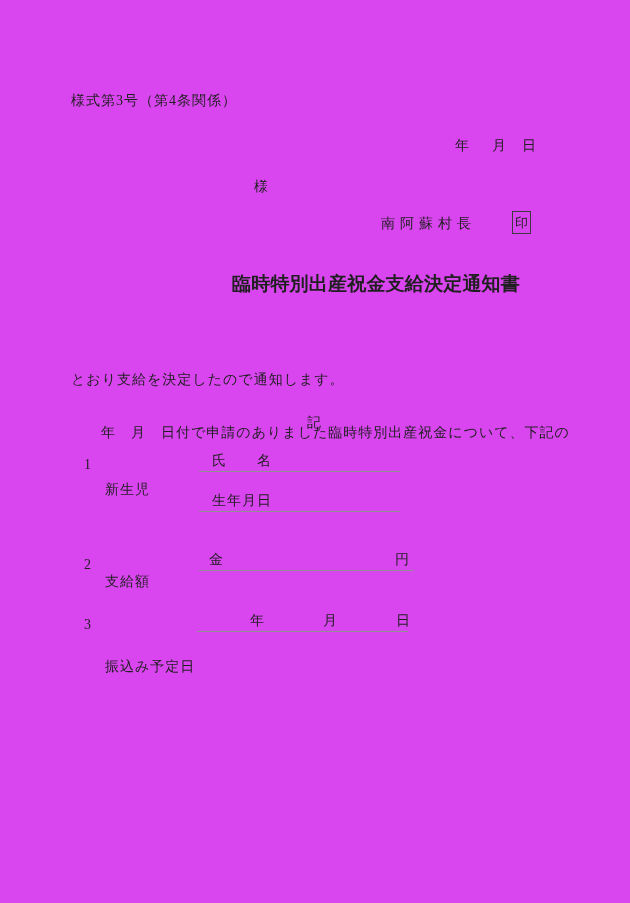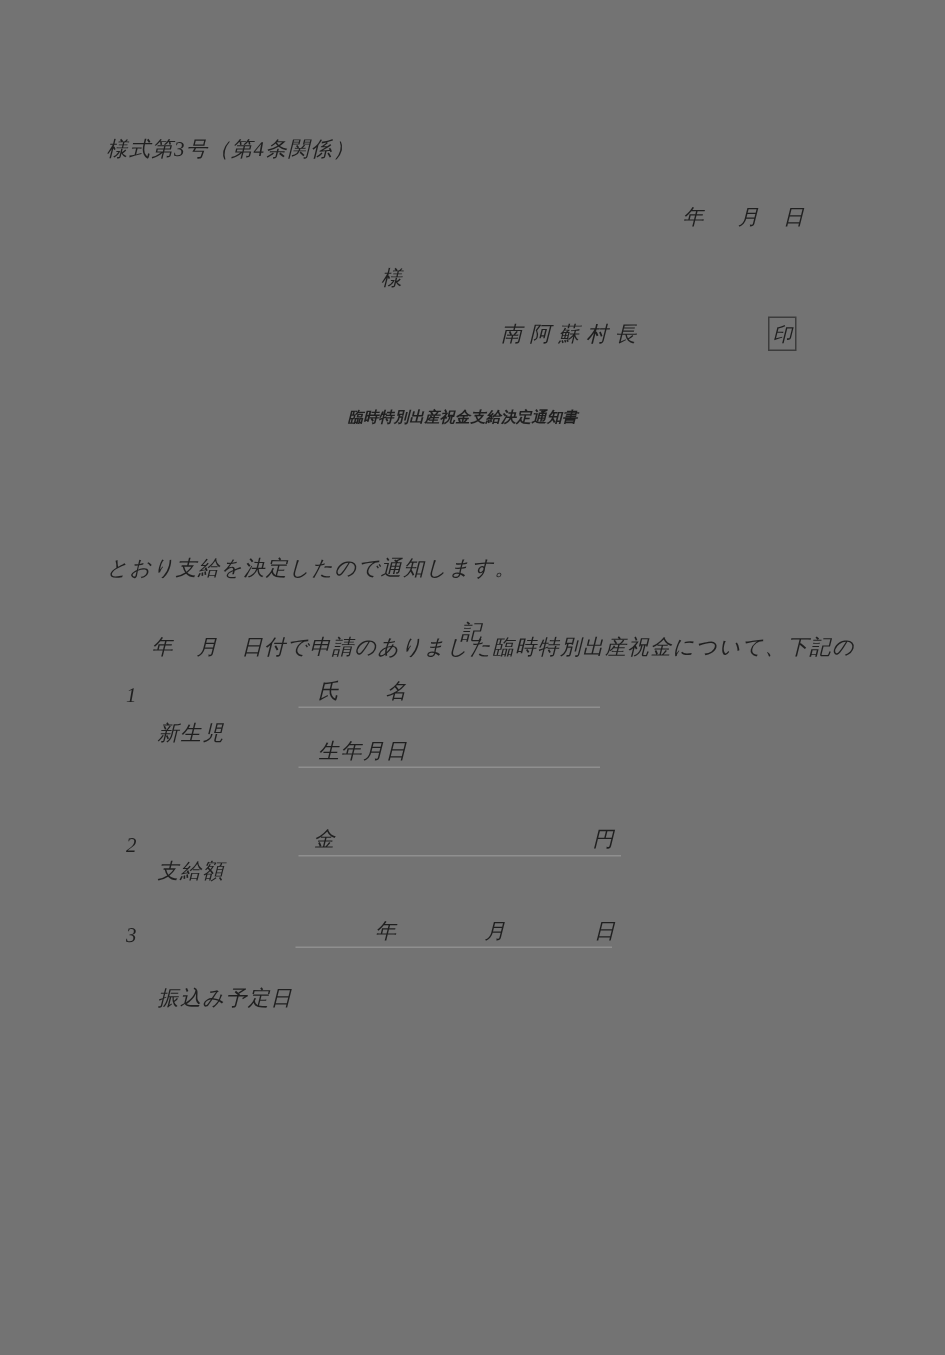--- a/index.html
+++ b/index.html
@@ -1,40 +1,39 @@
 <!DOCTYPE html>
 <html><head>
 <meta charset="utf-8">
 <style>
   html, body { margin:0; padding:0; background:#fcfcfc; }
   .page {
     position:relative;
     width:630px; height:903px;
-    background:#737373;
+    background:#d946ef;
     color:#1f1f1f;
     font-family:"Liberation Serif","DejaVu Serif",serif;
     font-size:14px;
     letter-spacing:1px;
     overflow:hidden;
-    font-style:italic;
   }
   .abs { position:absolute; white-space:pre; line-height:1.15; }
   .date-line { display:flex; align-items:flex-start; }
   .date-line .gap1 { margin-left:22px; }
   .date-line .gap2 { margin-left:15px; }
-  .sender { letter-spacing:5px; }
+  .sender { letter-spacing:5px;margin-left:47px; }
   .seal-box {
     position:absolute;
     width:19px; height:23px;
     border:1.5px solid #3c3c3c;
     display:flex; align-items:center; justify-content:center;
     font-size:13px; letter-spacing:0;
     box-sizing:border-box;
   }
-  .doc-title { font-weight:bold; font-size:10px; letter-spacing:0.2px; }
+  .doc-title { font-weight:bold; font-size:19px; letter-spacing:0.2px; }
   .body-text div { white-space:pre; line-height:21px; }
   .ufield {
     position:absolute;
     border-bottom:1.5px solid #8f8f8f;
     box-sizing:content-box;
     display:flex; align-items:flex-end;
   }
   .ufield .inner { white-space:pre; padding-bottom:1px; }
   .ufield-split { justify-content:space-between; padding:0 4px 0 10px; }
   .ufield-rel span { position:absolute; bottom:1px; white-space:pre; }

